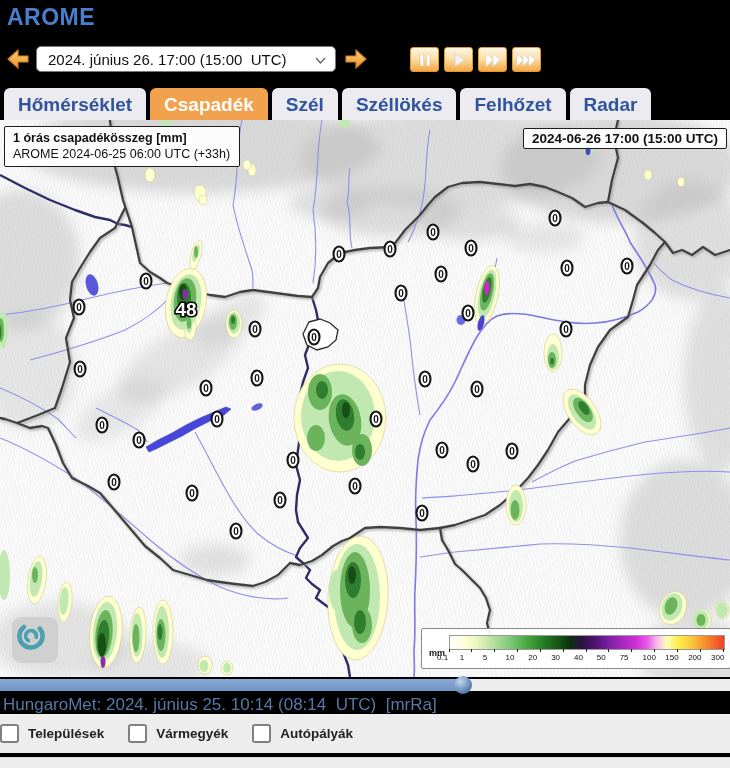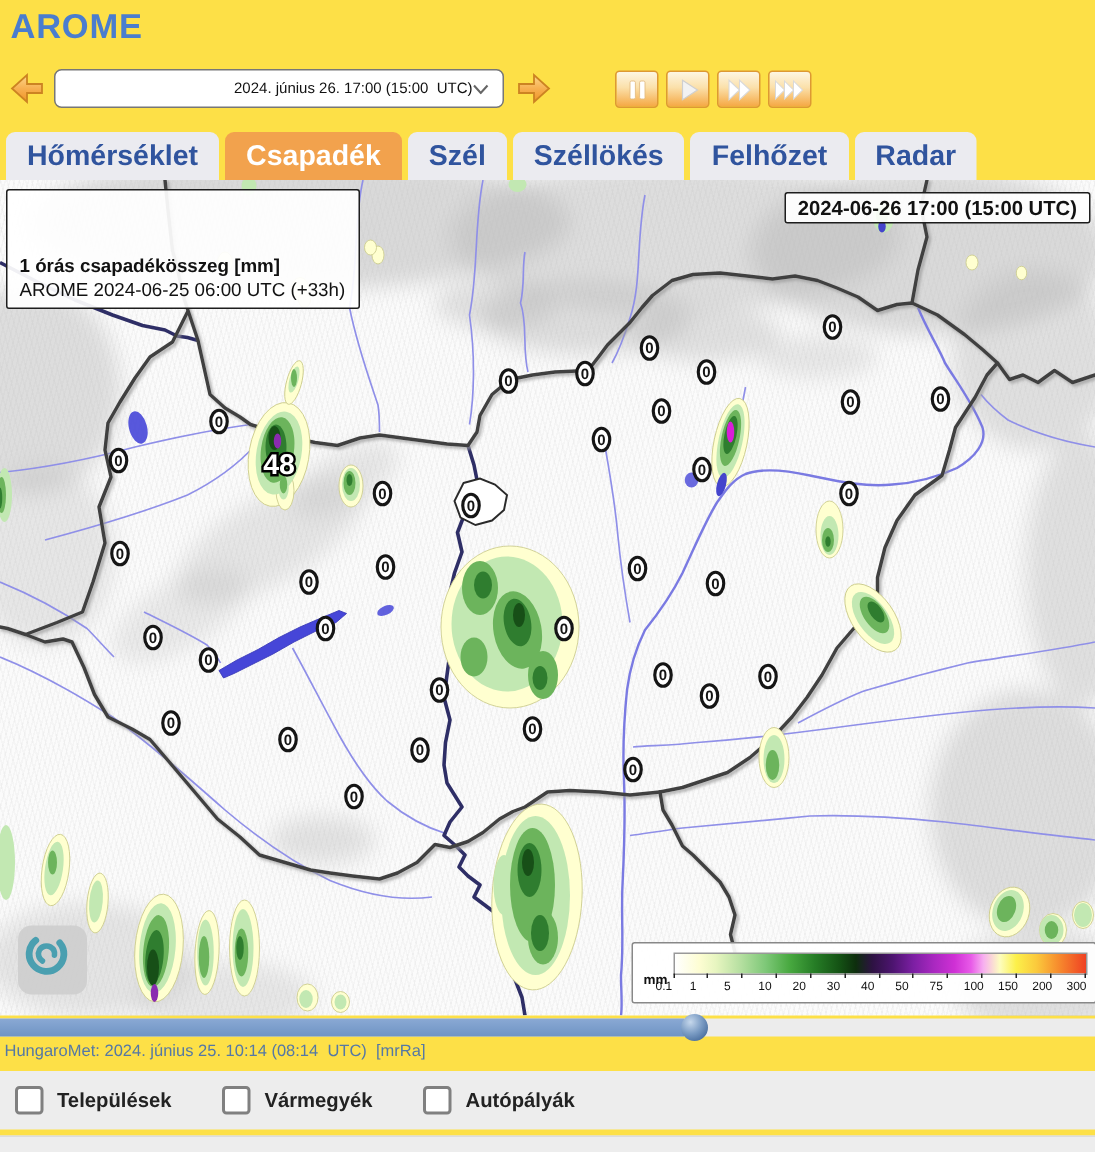--- a/index.html
+++ b/index.html
@@ -1,29 +1,29 @@
 <!DOCTYPE html>
 <html><head>
 <meta charset="utf-8">
 <style>
   html,body{margin:0;padding:0;background:#fff;}
-  .page{position:relative;width:730px;height:768px;overflow:hidden;background:#fde047;
+  .page{position:relative;width:730px;height:768px;overflow:hidden;background:#000000;
         font-family:"Liberation Sans",sans-serif;}
   .pre{white-space:pre;}
 
   
   .title{position:absolute;left:7px;top:4px;font-size:23px;font-weight:bold;color:#4a7dce;letter-spacing:.5px;}
 
   
   .arrow-btn{position:absolute;width:25px;height:24px;background:none;border:none;padding:0;cursor:pointer;}
   #prev-arrow{left:6px;top:47px;}
   #next-arrow{left:343px;top:47px;}
   .dropdown{position:absolute;left:36px;top:46px;width:300px;height:26px;border:1.5px solid #777;
             border-radius:5px;background:#fff;display:flex;align-items:center;box-sizing:border-box;cursor:pointer;}
-  .dropdown .val{flex:1;padding-left:11px;font-size:10px;color:#111;text-align:right;}
+  .dropdown .val{flex:1;padding-left:11px;font-size:15px;color:#111;}
   .dropdown .chev{margin-right:9px;color:#555;}
 
   .play-row{position:absolute;left:410px;top:47px;display:flex;gap:5px;}
   .pbtn{width:29px;height:25px;border:1px solid #dd9933;border-radius:3px;padding:0;cursor:pointer;
         background:linear-gradient(#fdf6e3,#fbe0aa 45%,#f5a843);display:flex;align-items:center;justify-content:center;}
 
   
   .tabs{position:absolute;left:0;top:88px;width:730px;height:32px;display:flex;gap:4px;padding-left:4px;}
   .tab{height:32px;line-height:33px;padding:0 14px;background:#ebebf0;color:#30549e;font-size:19px;
        font-weight:bold;border-radius:6px 6px 0 0;cursor:pointer;}
@@ -31,21 +31,21 @@
 
   
   .map{position:absolute;left:0;top:120px;width:730px;height:557px;background:
         repeating-linear-gradient(105deg,rgba(160,160,160,.07) 0 1px,rgba(255,255,255,0) 1px 3px),
         repeating-linear-gradient(75deg,rgba(150,150,150,.06) 0 1px,rgba(255,255,255,0) 1px 4px),#fbfbfb;
        overflow:hidden;cursor:crosshair;}
   .map svg{position:absolute;left:0;top:0;}
   .mapbox{position:absolute;background:rgba(255,255,255,.93);border:1.6px solid #1d1d1d;border-radius:2px;
           color:#111;font-family:"Liberation Sans",sans-serif;}
   #info-box{left:4px;top:6px;padding:3px 9px 4px 8px;font-size:12.5px;line-height:16px;}
-  #info-box .l1{font-weight:bold;margin-top:39px;}
+  #info-box .l1{font-weight:bold;}
   #time-box{right:3px;top:8px;padding:2px 8px;font-size:13.5px;font-weight:bold;}
 
   
   #scale-box{left:421px;top:508px;width:308px;height:39px;border:1.2px solid #888;border-radius:2px;}
   #scale-unit{position:absolute;left:7px;top:19px;font-size:9px;font-weight:bold;color:#111;}
   #scale-bar{position:absolute;left:27px;top:6px;width:274px;height:13px;border:.5px solid #999;
     background:linear-gradient(to right,#ffffff 0%,#fdfdd2 6%,#e7f5c0 10%,#b5dfa0 16%,#7ec878 22%,
       #47a83f 28%,#267d26 34%,#145214 40%,#0d2e0d 44%,#2d1242 48%,#4d1470 53%,#7c1fa3 58%,#a928c0 63%,
       #cf30d5 68%,#e85ae8 72%,#f7aef0 75%,#fdfdc0 79%,#fcf04a 83%,#fbc93c 88%,#f78f2e 93%,#ef4123 100%);}
   .tick{position:absolute;top:20px;width:24px;text-align:left;font-size:8px;color:#111;}
@@ -54,26 +54,26 @@
   
   #logo{position:absolute;left:12px;top:497px;width:46px;height:46px;background:rgba(205,205,205,.88);
         border-radius:9px;display:flex;align-items:center;justify-content:center;}
 
   
   .slider{position:absolute;left:0;top:679px;width:730px;height:12px;background:#ececec;cursor:pointer;}
   .slider .fill{position:absolute;left:0;top:0;height:12px;background:linear-gradient(#8aa9d4,#6f94c4);}
   .slider .knob{position:absolute;top:-3px;width:18px;height:18px;border-radius:50%;
         background:radial-gradient(circle at 35% 30%,#c6d8ec,#7b9cc4 45%,#44699a 85%);}
 
-  .attrib{position:absolute;left:3px;top:695px;font-size:11px;color:#5578a5;}
+  .attrib{position:absolute;left:3px;top:695px;font-size:17px;color:#5578a5;}
 
   
   .overlay-row{position:absolute;left:0;top:714px;width:730px;height:39px;background:#ededed;
                display:flex;align-items:center;}
-  .ov{display:flex;align-items:center;margin-left:10px;cursor:pointer;}
+  .ov{display:flex;align-items:center;margin-left:0;cursor:pointer;}
   .ov .box{width:15px;height:15px;background:#fff;border:2px solid #808080;border-radius:3px;}
   .ov label{margin-left:9px;margin-right:24px;font-size:13.5px;font-weight:bold;color:#222;cursor:pointer;}
 
   .bottom-bar{position:absolute;left:0;top:757px;width:730px;height:11px;background:#ededed;border-top:1px solid #dcdcdc;}
 </style>
 </head>
 <body>
 
 <div class="page">
 

